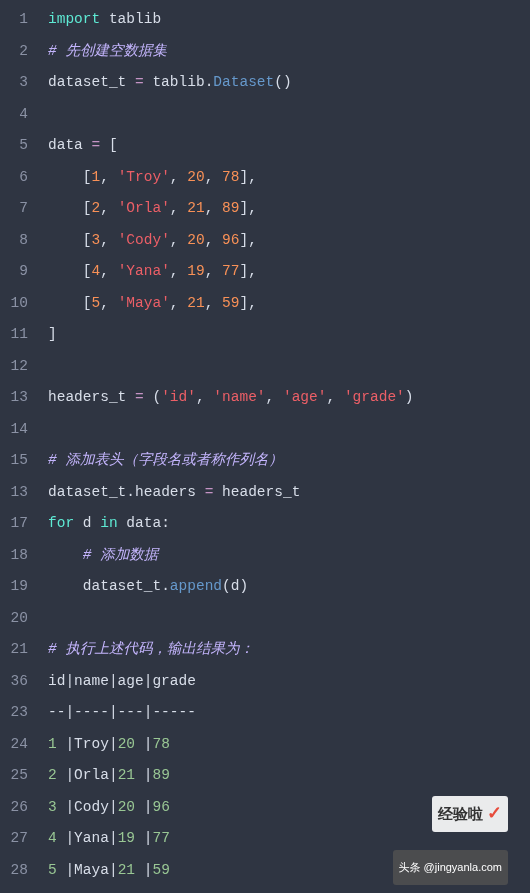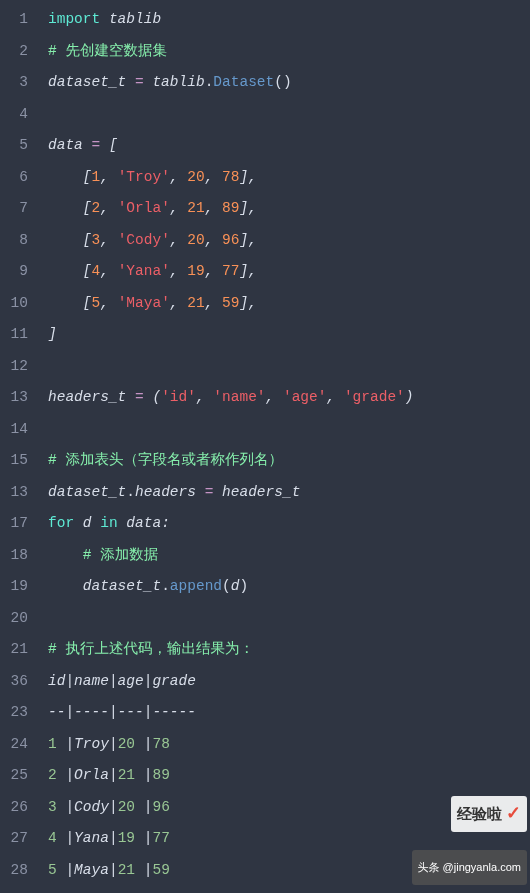--- a/index.html
+++ b/index.html
@@ -30,32 +30,32 @@
     }
     .code {
       flex: 1;
       padding-left: 10px;
       padding-top: 4px;
       white-space: pre;
       color: #d8dee9;
     }
     .line { height: 31.5px; }
     .kw { color: #5eead4; }
-    .cm { color: #86efac; }
+    .cm { color: #c4b5fd; font-style: italic; }
     .fn { color: #6699cc; }
     .str { color: #ec5f67; }
     .num { color: #f99157; }
-    .id { color: #d8dee9; font-style: italic; }
+    .id { color: #d8dee9; }
     .op { color: #c594c5; }
     .paren { color: #d8dee9; }
     .out-num { color: #99c794; }
     .watermark {
       position: absolute;
       bottom: 8px;
-      right: 3px;
+      right: 22px;
       display: flex;
       flex-direction: column;
       align-items: flex-end;
       gap: 2px;
     }
     .wm-top {
       background: rgba(255,255,255,0.9);
       color: #333;
       font-size: 15px;
       font-weight: bold;

